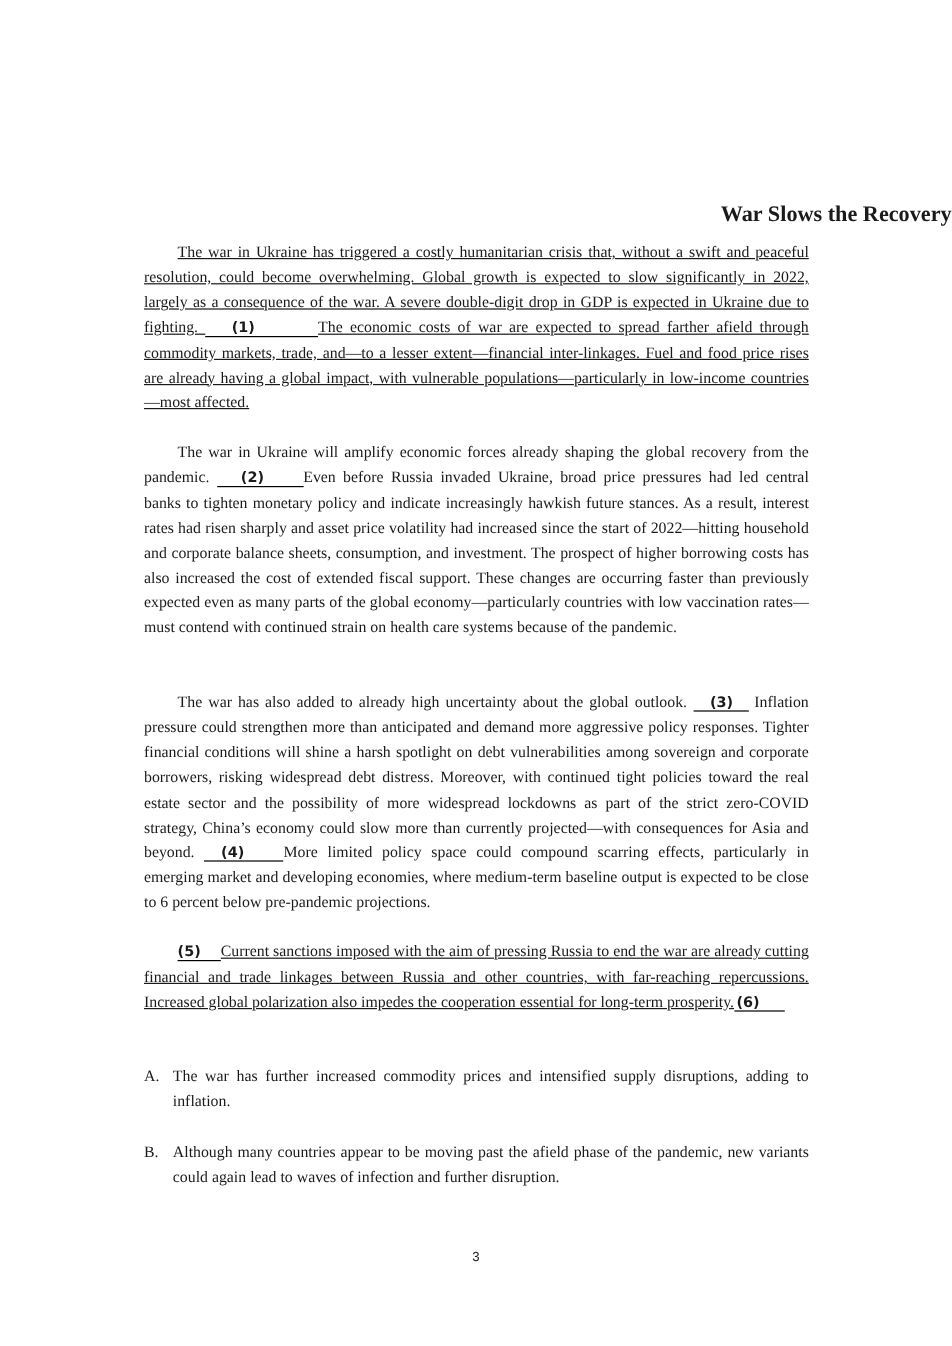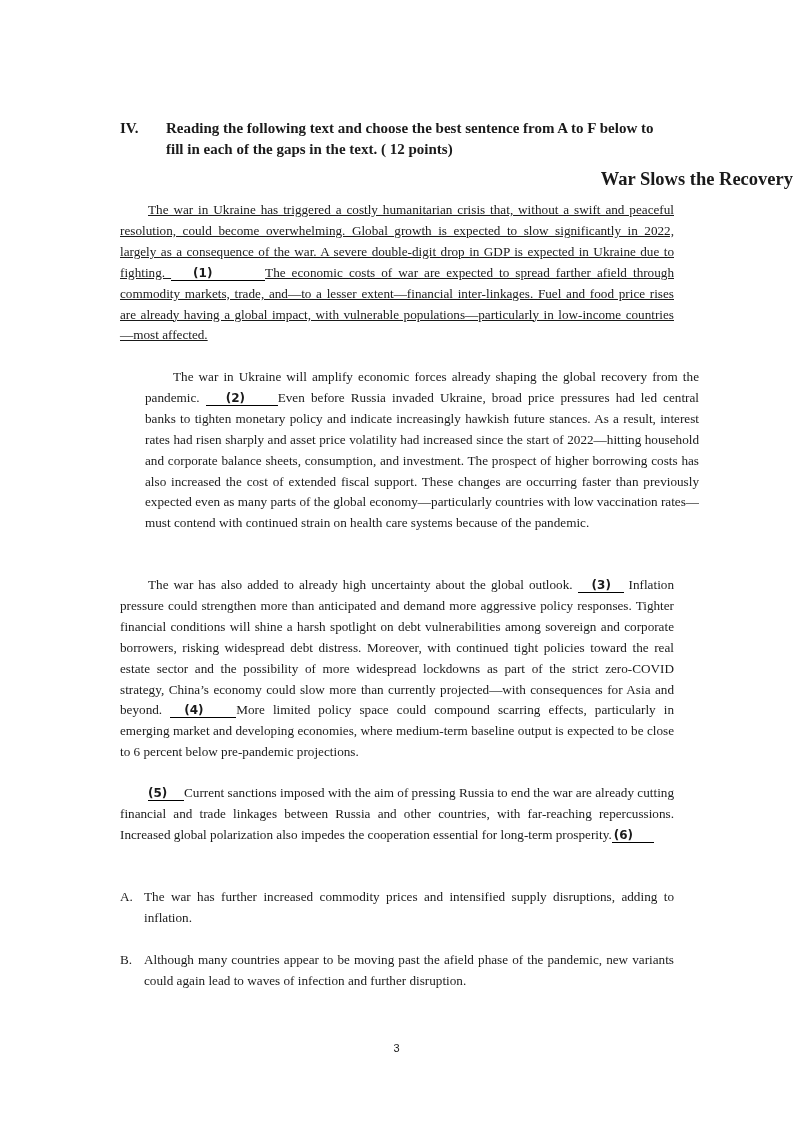--- a/index.html
+++ b/index.html
@@ -24,39 +24,37 @@
     .opt .txt { flex: 1; }
     .page-num { position: absolute; top: 1042px; left: 0; width: 793px; text-align: center;
       font-size: 11px; font-family: "Liberation Sans", sans-serif; }
   </style>
 </head>
 <body>
 
 <div class="page">
 
   <div class="section-heading">
-    <div><span class="num">IV.</span><span>Reading the following text and choose the best sentence from A to F below to</span></div>
-    <div class="line2">fill in each of the gaps in the text. ( 12 points)</div>
   </div>
 
   <div class="title">War Slows the Recovery</div>
 
   <div class="body" style="top:200px;text-decoration:underline;">
     <p><span>The war in Ukraine has triggered a costly humanitarian crisis that, without a swift and peaceful resolution, could become overwhelming. Global growth is expected to slow significantly in 2022, largely as a consequence of the war. A severe double-digit drop in GDP is expected in Ukraine due to fighting. </span><span class="blank" style="width:72px;padding-left:22px;">(1)</span><span>The economic costs of war are expected to spread farther afield through commodity markets, trade, and—to a lesser extent—financial inter-linkages. Fuel and food price rises are already having a global impact, with vulnerable populations—particularly in low-income countries—most affected.</span></p>
   </div>
 
-  <div class="body" style="top:367px;margin-left:25px;">
+  <div class="body" style="top:367px;">
     <p><span>The war in Ukraine will amplify economic forces already shaping the global recovery from the pandemic. </span><span class="blank" style="width:52px;padding-left:20px;">(2)</span><span>Even before Russia invaded Ukraine, broad price pressures had led central banks to tighten monetary policy and indicate increasingly hawkish future stances. As a result, interest rates had risen sharply and asset price volatility had increased since the start of 2022—hitting household and corporate balance sheets, consumption, and investment. The prospect of higher borrowing costs has also increased the cost of extended fiscal support. These changes are occurring faster than previously expected even as many parts of the global economy—particularly countries with low vaccination rates—must contend with continued strain on health care systems because of the pandemic.</span></p>
   </div>
 
   <div class="body" style="top:575px;">
     <p><span>The war has also added to already high uncertainty about the global outlook. </span><span class="blank" style="width:32px;padding-left:14px;">(3)</span><span> Inflation pressure could strengthen more than anticipated and demand more aggressive policy responses. Tighter financial conditions will shine a harsh spotlight on debt vulnerabilities among sovereign and corporate borrowers, risking widespread debt distress. Moreover, with continued tight policies toward the real estate sector and the possibility of more widespread lockdowns as part of the strict zero-COVID strategy, China’s economy could slow more than currently projected—with consequences for Asia and beyond. </span><span class="blank" style="width:52px;padding-left:14px;">(4)</span><span>More limited policy space could compound scarring effects, particularly in emerging market and developing economies, where medium-term baseline output is expected to be close to 6 percent below pre-pandemic projections.</span></p>
   </div>
 
-  <div class="body" style="top:783px;">
+  <div class="body" style="top:783px;text-decoration:underline;">
     <p><span class="blank" style="width:36px;">(5)</span><span>Current sanctions imposed with the aim of pressing Russia to end the war are already cutting financial and trade linkages between Russia and other countries, with far-reaching repercussions. Increased global polarization also impedes the cooperation essential for long-term prosperity.</span><span class="blank" style="width:40px;padding-left:2px;">(6)</span></p>
   </div>
 
   <div class="opt" style="top:887px;">
     <span class="letter">A.</span>
     <span class="txt">The war has further increased commodity prices and intensified supply disruptions, adding to inflation.</span>
   </div>
 
   <div class="opt" style="top:950px;">
     <span class="letter">B.</span>

